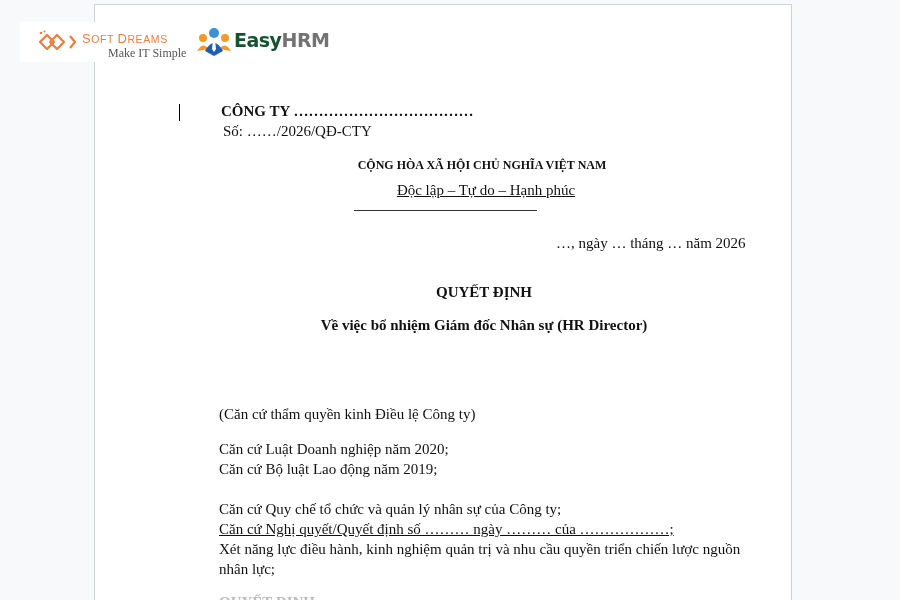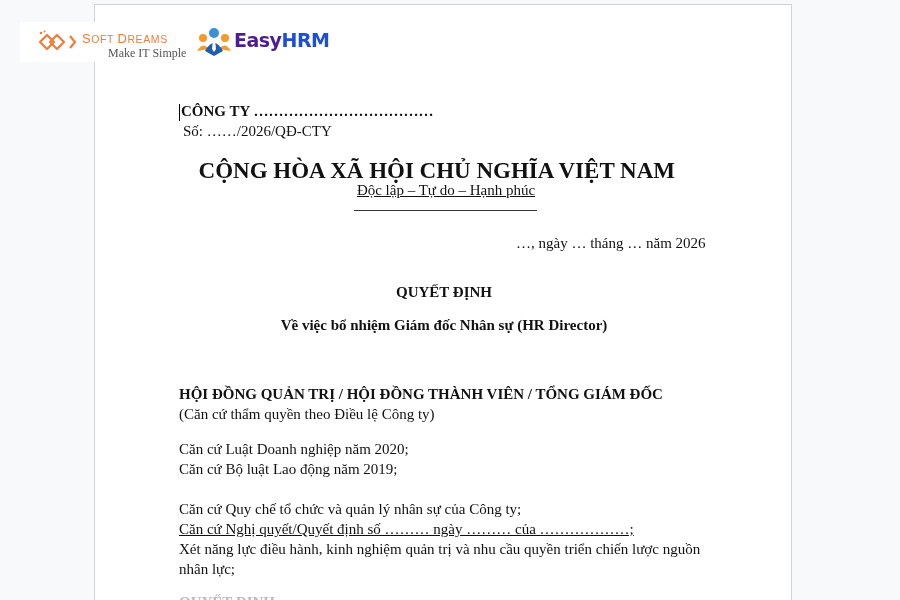--- a/index.html
+++ b/index.html
@@ -66,29 +66,30 @@
     .ehrm-text {
       position: absolute;
       left: 214px;
       top: 7px;
       font-family: "DejaVu Sans", sans-serif;
       font-weight: bold;
       font-size: 19px;
       letter-spacing: -0.5px;
       white-space: nowrap;
     }
-    .ehrm-text .easy { color: #4c1d95; }
-    .ehrm-text .hrm { color: #1d4ed8; }
+    .ehrm-text .easy { color: #14532d; }
+    .ehrm-text .hrm { color: #737373; }
 
     .doc { position: absolute; left: 0; top: 0; width: 900px; height: 600px; }
     .line {
       position: absolute;
       color: #111;
       font-size: 15px;
       white-space: nowrap;
+      padding-left: 40px;
     }
     .bold { font-weight: bold; }
     .center { text-align: center; }
     .caret {
       position: absolute;
       left: 179px;
       top: 104px;
       width: 1px;
       height: 17px;
       background: #000;
@@ -134,31 +135,30 @@
   <div class="ehrm-text">
     <span class="easy">Easy</span><span class="hrm">HRM</span>
   </div>
 </div>
 
 <div class="doc">
   <div class="caret"></div>
   <div class="line bold" style="left:181px; top:103px;">CÔNG TY ………………………………</div>
   <div class="line" style="left:183px; top:123px;">Số: ……/2026/QĐ-CTY</div>
 
-  <div class="line bold center" style="left:191px; width:484px; top:158px; font-size:23px;text-align:right;">CỘNG HÒA XÃ HỘI CHỦ NGHĨA VIỆT NAM</div>
+  <div class="line bold center" style="left:200px; width:484px; top:158px; font-size:12px;">CỘNG HÒA XÃ HỘI CHỦ NGHĨA VIỆT NAM</div>
   <div class="line center" style="left:200px; width:492px; top:182px;text-decoration:underline;">Độc lập – Tự do – Hạnh phúc</div>
   <div class="rule"></div>
 
   <div class="line" style="left:516px; top:235px;">…, ngày … tháng … năm 2026</div>
 
   <div class="line bold center" style="left:300px; width:288px; top:284px;">QUYẾT ĐỊNH</div>
   <div class="line bold center" style="left:240px; width:408px; top:317px;">Về việc bổ nhiệm Giám đốc Nhân sự (HR Director)</div>
 
-  <div class="line bold" style="left:179px; top:386px;">HỘI ĐỒNG QUẢN TRỊ / HỘI ĐỒNG THÀNH VIÊN / TỔNG GIÁM ĐỐC</div>
-  <div class="line" style="left:179px; top:406px;">(Căn cứ thẩm quyền theo Điều lệ Công ty)</div>
+  <div class="line" style="left:179px; top:406px;">(Căn cứ thẩm quyền kinh Điều lệ Công ty)</div>
 
   <div class="line" style="left:179px; top:441px;">Căn cứ Luật Doanh nghiệp năm 2020;</div>
   <div class="line" style="left:179px; top:461px;">Căn cứ Bộ luật Lao động năm 2019;</div>
   <div class="line" style="left:179px; top:501px;">Căn cứ Quy chế tổ chức và quản lý nhân sự của Công ty;</div>
   <div class="line" style="left:179px; top:521px;text-decoration:underline;">Căn cứ Nghị quyết/Quyết định số ……… ngày ……… của ………………;</div>
   <div class="line" style="left:179px; top:541px;">Xét năng lực điều hành, kinh nghiệm quản trị và nhu cầu quyền triển chiến lược nguồn</div>
   <div class="line" style="left:179px; top:561px;">nhân lực;</div>
 
   <div class="line bold" style="left:179px; top:594px; color:#bbb;">QUYẾT ĐỊNH:</div>
 </div>

